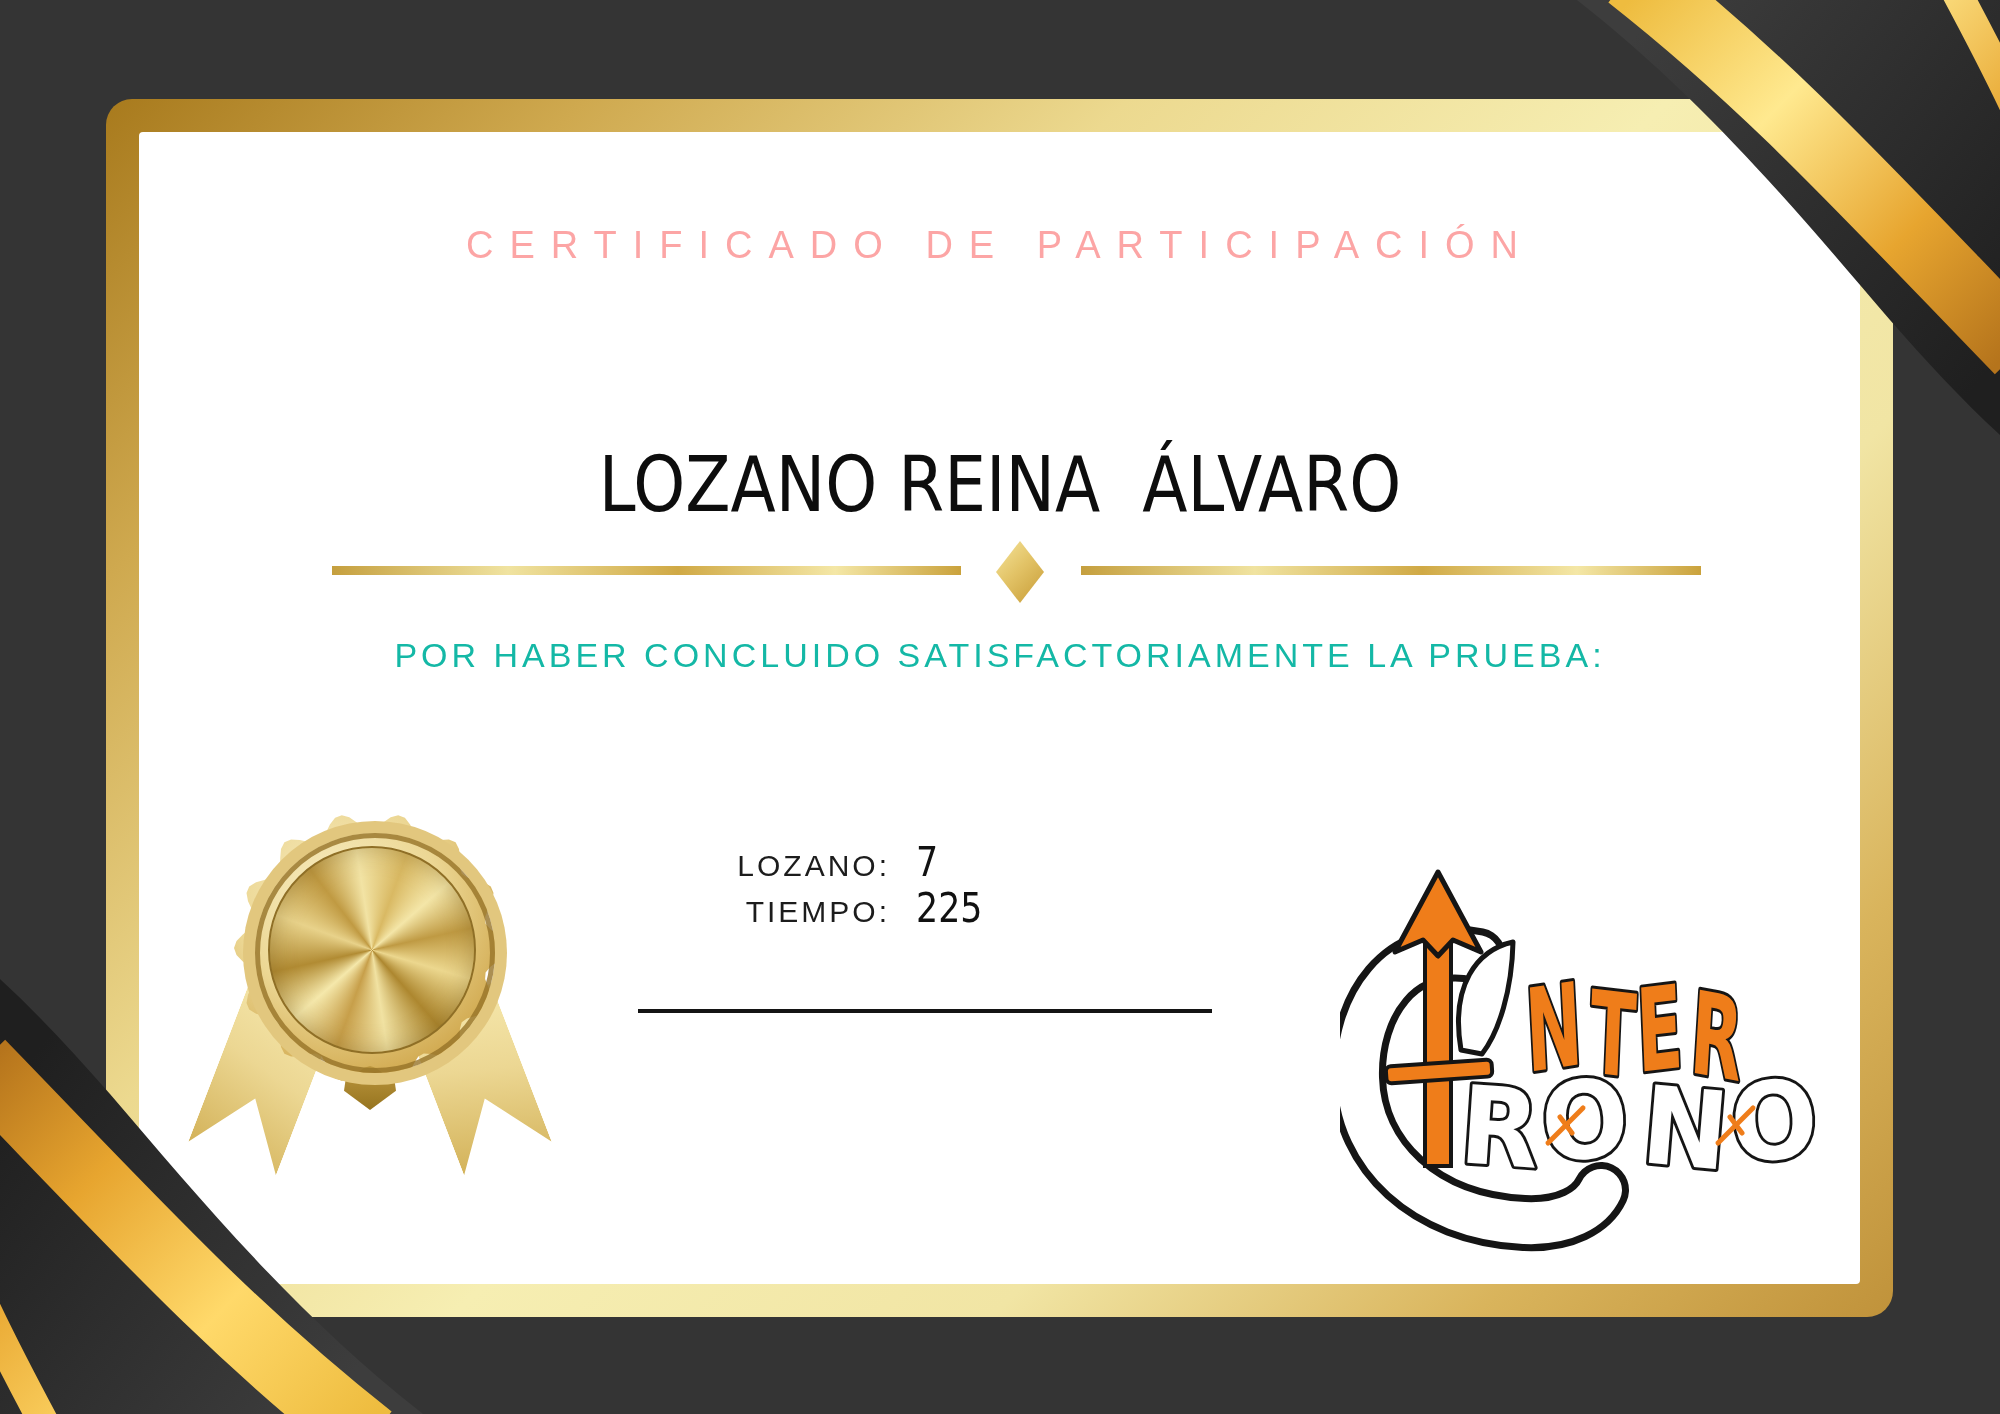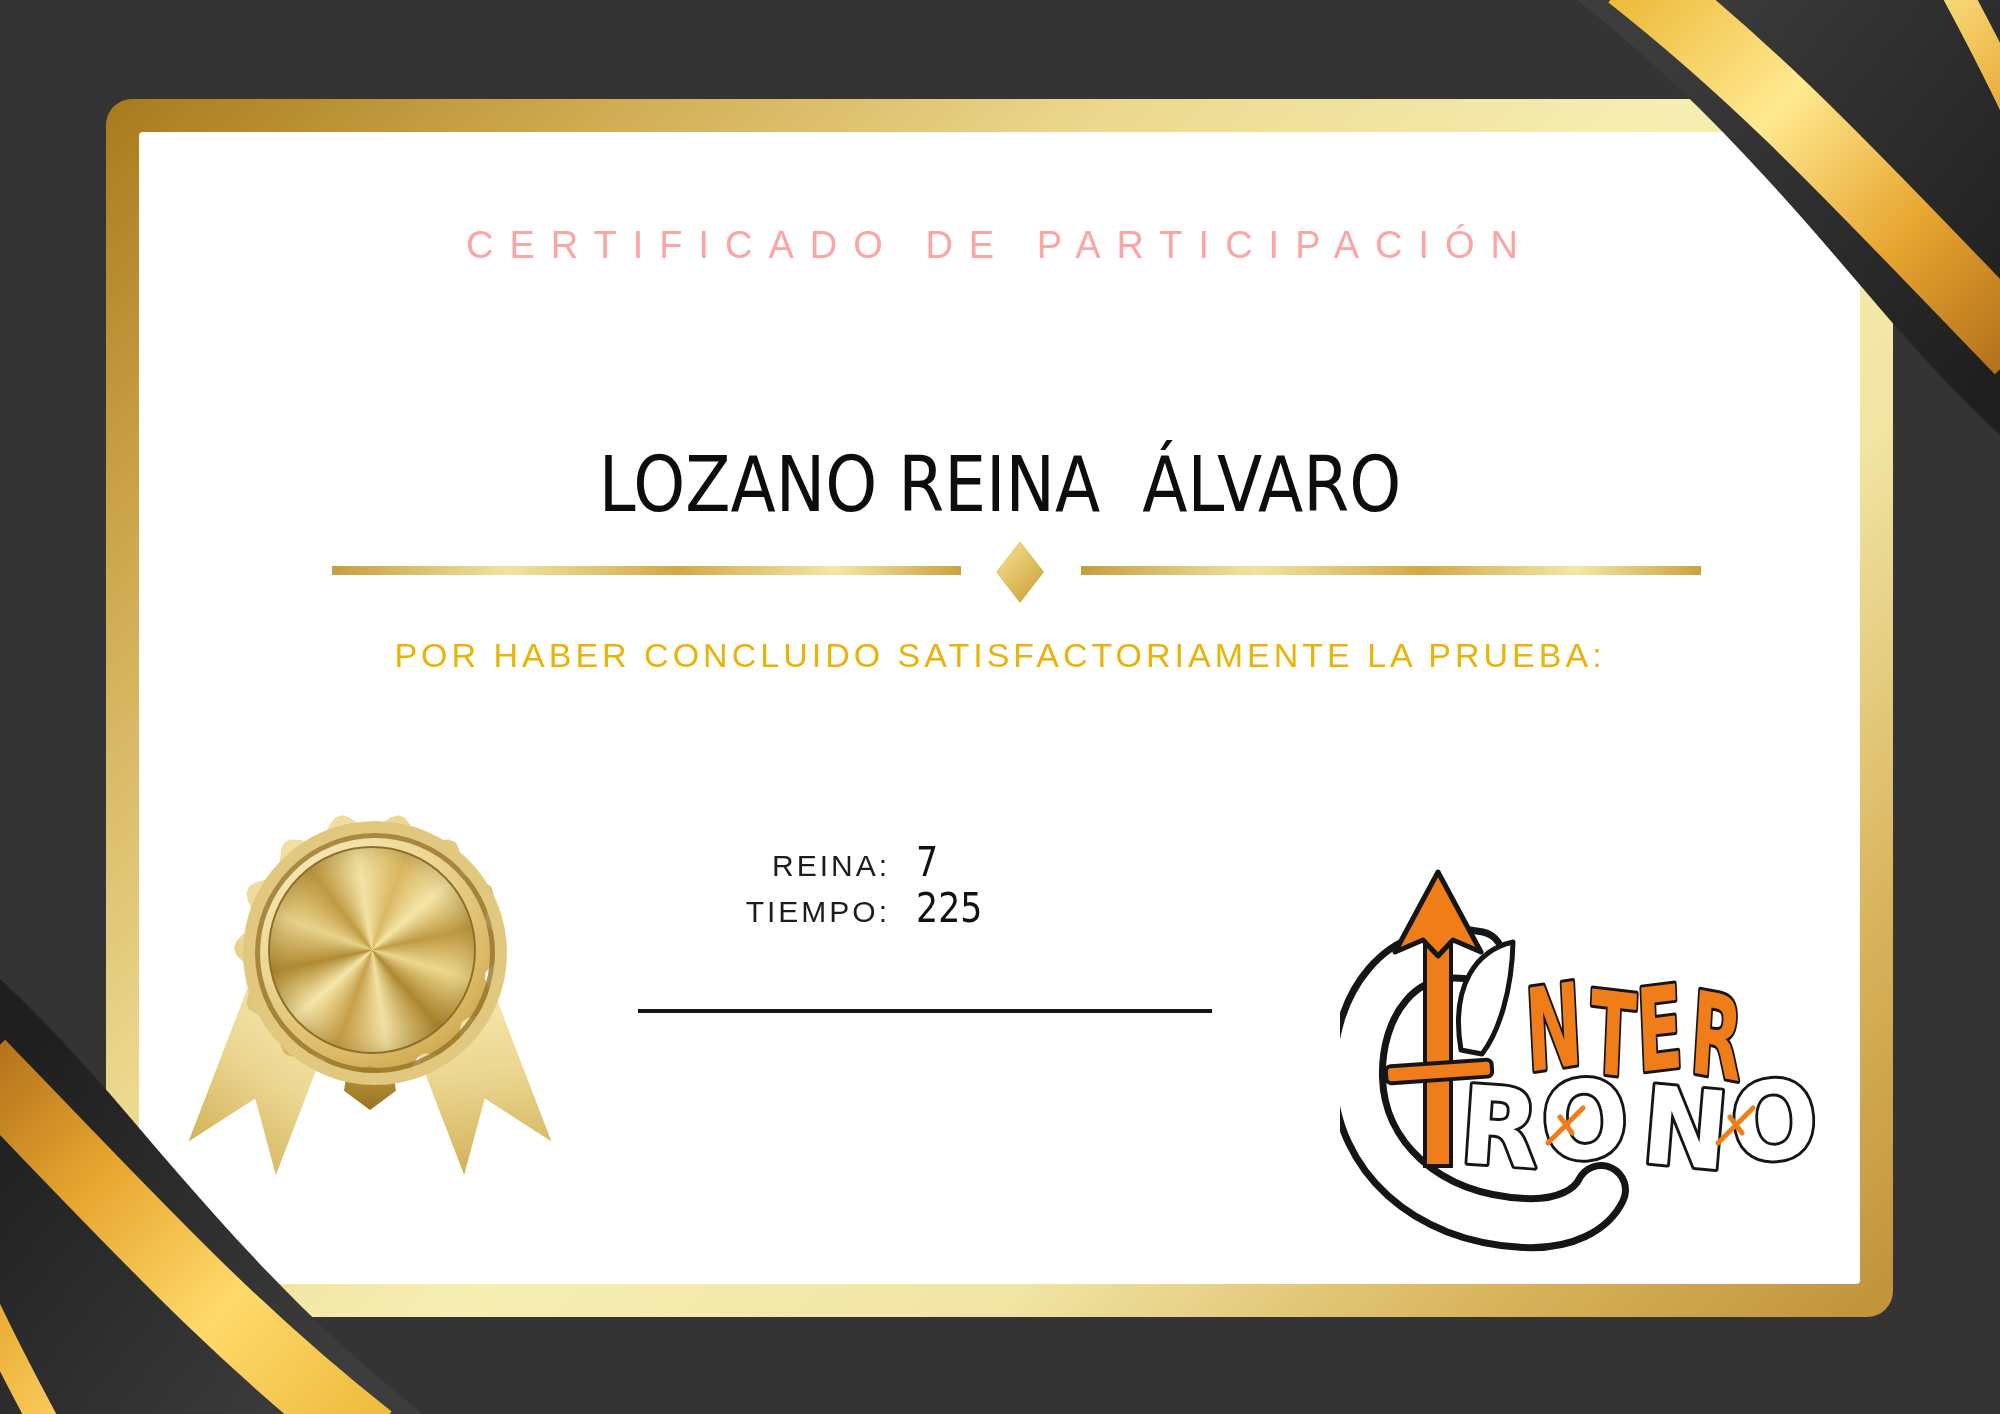--- a/index.html
+++ b/index.html
@@ -11,21 +11,21 @@
          background:linear-gradient(135deg,#a87a1d 0%,#cfa94f 16%,#ecd98f 34%,#f6eeb2 52%,#f1e5a4 70%,#d9b45c 86%,#c0923a 100%);}
   .paper{position:absolute;left:139px;top:132px;width:1721px;height:1152px;background:#ffffff;border-radius:4px;}
 
   
   .title{position:absolute;left:0;top:224px;width:2000px;text-align:center;
          font-size:38px;font-weight:400;letter-spacing:16px;color:#fca5a5;}
   .name{position:absolute;left:0;top:440px;width:2000px;text-align:center;white-space:pre;
         font-family:"DejaVu Sans",sans-serif;font-size:76px;font-weight:500;color:#0d0d0d;
         transform:scaleX(0.87);transform-origin:50% 50%;}
   .statement{position:absolute;left:0;top:636px;width:2000px;text-align:center;
-        font-size:34px;letter-spacing:4px;color:#eab308;}
+        font-size:34px;letter-spacing:4px;color:#14b8a6;}
 
   
   .div-line{position:absolute;top:566px;height:9px;
         background:linear-gradient(90deg,#c59f3e,#f0e3a0 28%,#d0a945 55%,#f4e7a6 80%,#caa23c);}
   .div-line.left{left:332px;width:629px;}
   .div-line.right{left:1081px;width:620px;}
   .div-diamond{position:absolute;left:996px;top:541px;width:48px;height:62px;
         background:linear-gradient(135deg,#f5e49b 0%,#e3c468 45%,#c79b35 100%);
         clip-path:polygon(50% 0,100% 50%,50% 100%,0 50%);}
 
@@ -70,21 +70,21 @@
   <div class="name">LOZANO REINA  ÁLVARO</div>
 
   <div class="div-line left"></div>
   <div class="div-diamond"></div>
   <div class="div-line right"></div>
 
   <div class="statement">POR HABER CONCLUIDO SATISFACTORIAMENTE LA PRUEBA:</div>
 
   <div class="fields">
     <div class="frow">
-      <div class="flabel">REINA:</div>
+      <div class="flabel">LOZANO:</div>
       <div class="fvalue">7</div>
     </div>
     <div class="frow">
       <div class="flabel">TIEMPO:</div>
       <div class="fvalue">225</div>
     </div>
   </div>
 
   <div class="sig-line"></div>
 

